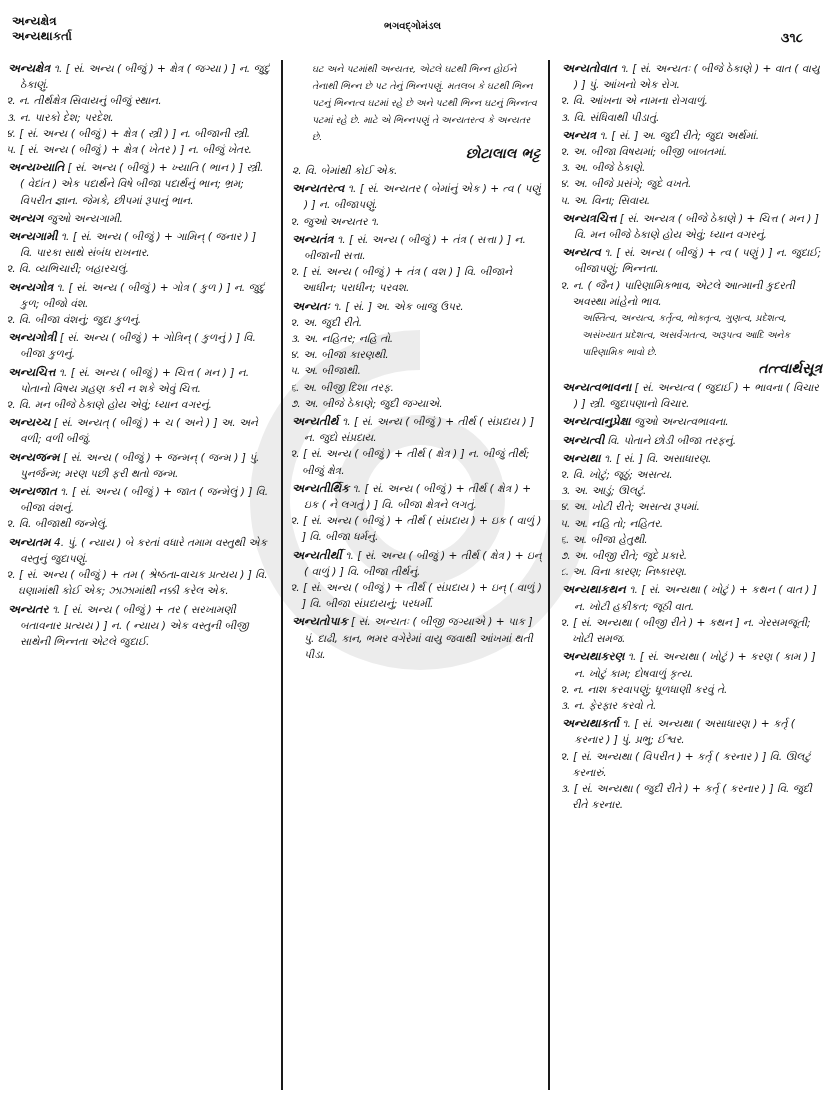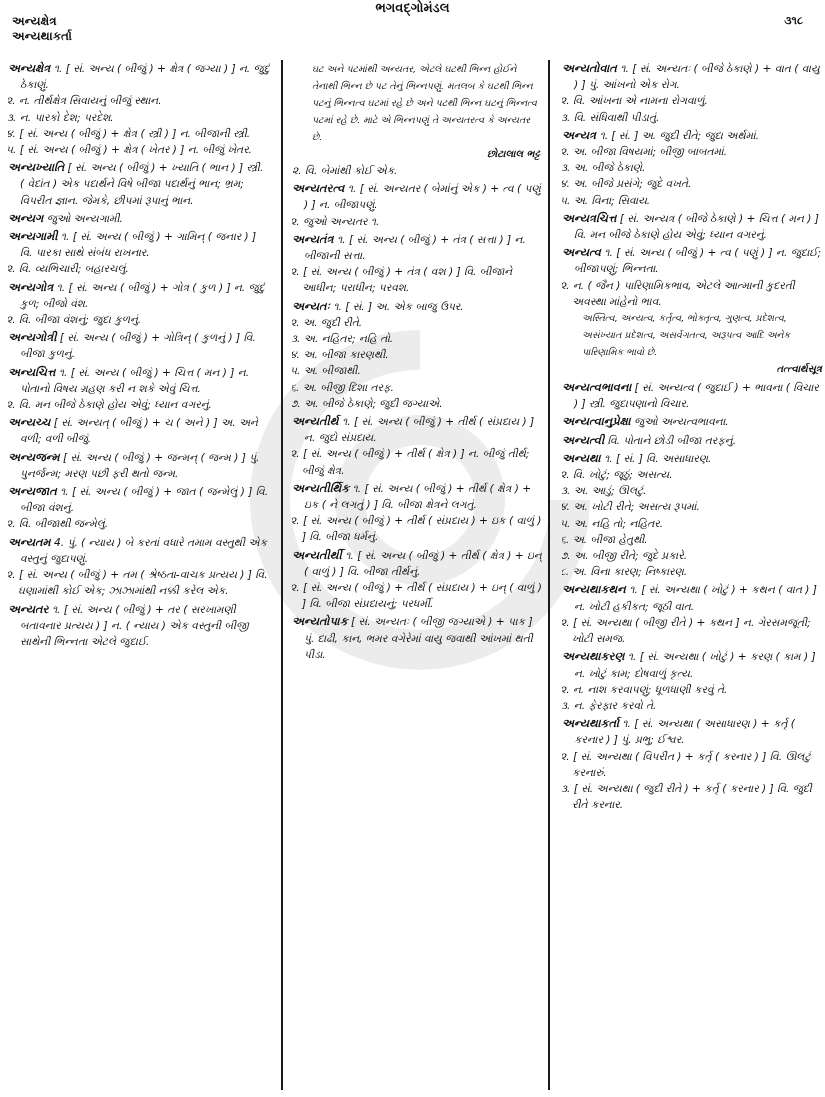--- a/index.html
+++ b/index.html
@@ -8,36 +8,36 @@
     font-family: "DejaVu Sans", "Liberation Sans", sans-serif;
     color: #111111;
   }
   .watermark {
     position: absolute; left: 250px; top: 330px; width: 340px; height: 340px;
     pointer-events: none; opacity: 0.07;
   }
   .header { position: absolute; top: 0; left: 0; width: 825px; height: 58px; }
   .guide { position: absolute; left: 12px; top: 14px; font-weight: bold; font-size: 12px; line-height: 15px; }
   .guide div { white-space: nowrap; }
-  .book-title { position: absolute; left: 0; width: 825px; top: 0; text-align: center; font-weight: bold; font-size: 13px; }
-  .page-num { position: absolute; right: 22px; top: 14px; font-weight: bold; font-size: 11px; }
+  .book-title { position: absolute; left: 0; width: 825px; top: 20px; text-align: center; font-weight: bold; font-size: 10px; }
+  .page-num { position: absolute; right: 22px; top: 30px; font-weight: bold; font-size: 13px; }
   .columns { position: absolute; top: 60px; left: 8px; width: 812px; height: 1032px; font-style: italic; }
   .col { position: absolute; top: 0; height: 1030px; overflow: hidden; font-size: 10.6px; line-height: 16.2px; }
   .col1 { left: 0; width: 262px; }
   .col2 { left: 284px; width: 252px; }
   .col3 { left: 554px; width: 264px; }
   .divider { position: absolute; top: 0; width: 2px; background: #1a1a1a; }
   .div1 { left: 273px; height: 1030px; }
   .div2 { left: 540px; height: 1030px; }
   .entry { margin: 0 0 2px 0; }
   .entry .line { padding-left: 12px; text-indent: -12px; }
   .entry .sense { padding-left: 10px; }
   .hw { font-weight: bold; font-size: 11.4px; }
   .quote { font-size: 9.4px; line-height: 17px; padding-left: 20px; padding-right: 4px; }
-  .quote .cite { text-align: right; font-weight: bold; font-size: 10px; }
+  .quote .cite { text-align: right; font-weight: bold; font-size: 14px; }
 </style>
 </head>
 <body>
 
 <svg class="watermark" viewBox="0 0 340 340">
   <path d="M170 20 A150 150 0 1 0 320 170" fill="none" stroke="#000" stroke-width="40"></path>
   <circle cx="170" cy="170" r="70" fill="none" stroke="#000" stroke-width="30"></circle>
 </svg>
 
 <div class="header">

